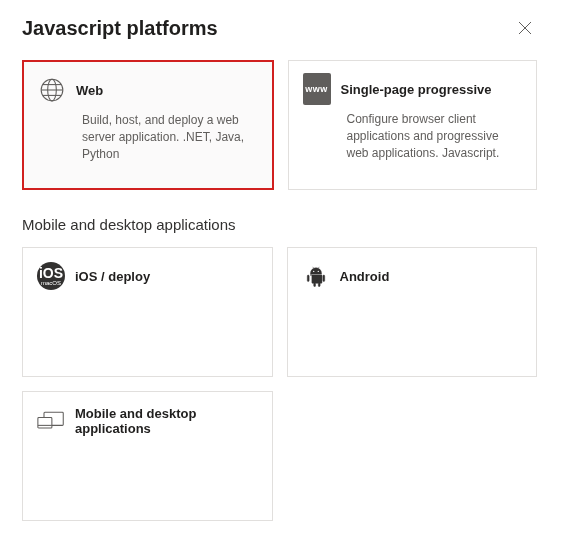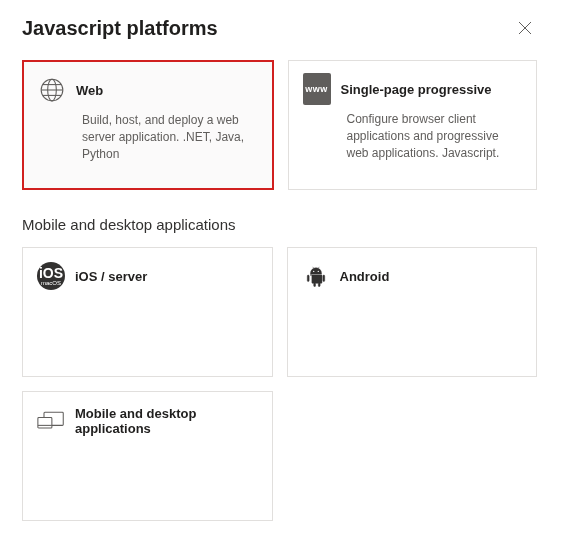--- a/index.html
+++ b/index.html
@@ -175,21 +175,21 @@
   <div class="card-row">
 
     <div class="card">
       <div class="card-top">
         <span class="icon-box">
           <span class="icon-ios">
             <span class="t1">iOS</span>
             <span class="t2">macOS</span>
           </span>
         </span>
-        <span class="card-title">iOS / server</span>
+        <span class="card-title">iOS / deploy</span>
       </div>
     </div>
 
     <div class="card">
       <div class="card-top">
         <span class="icon-box icon-android">
           <svg viewBox="0 0 24 24" fill="currentColor">
             <path d="M6 9a6 6 0 0 1 12 0v1H6V9zm-.5 2h13v8a1 1 0 0 1-1 1h-1v2.5a1 1 0 1 1-2 0V20h-3v2.5a1 1 0 1 1-2 0V20h-1a1 1 0 0 1-1-1v-8h-2zm-2 0a1 1 0 0 1 1 1v5a1 1 0 1 1-2 0v-5a1 1 0 0 1 1-1zm17 0a1 1 0 0 1 1 1v5a1 1 0 1 1-2 0v-5a1 1 0 0 1 1-1zM8.5 2l1.2 2M15.5 2l-1.2 2" stroke="currentColor" stroke-width="0.5"></path>
             <circle cx="9.5" cy="7" r="0.7" fill="#fff"></circle>
               <circle cx="14.5" cy="7" r="0.7" fill="#fff"></circle>

